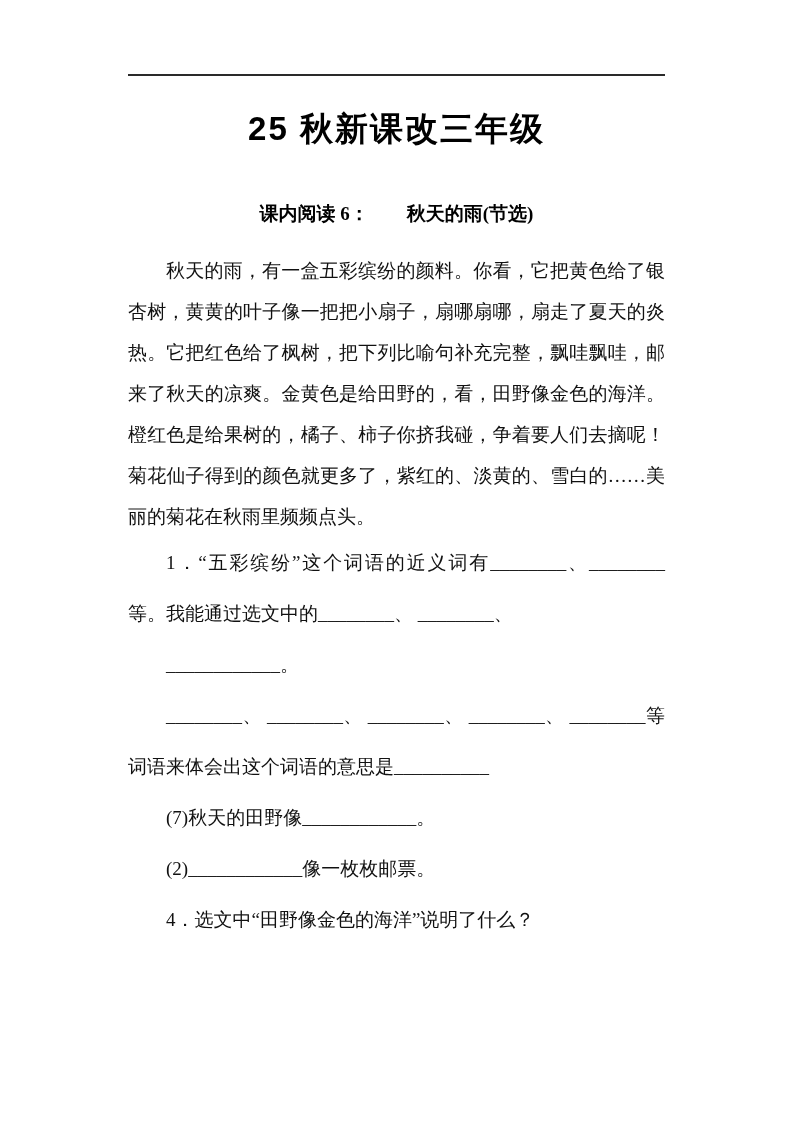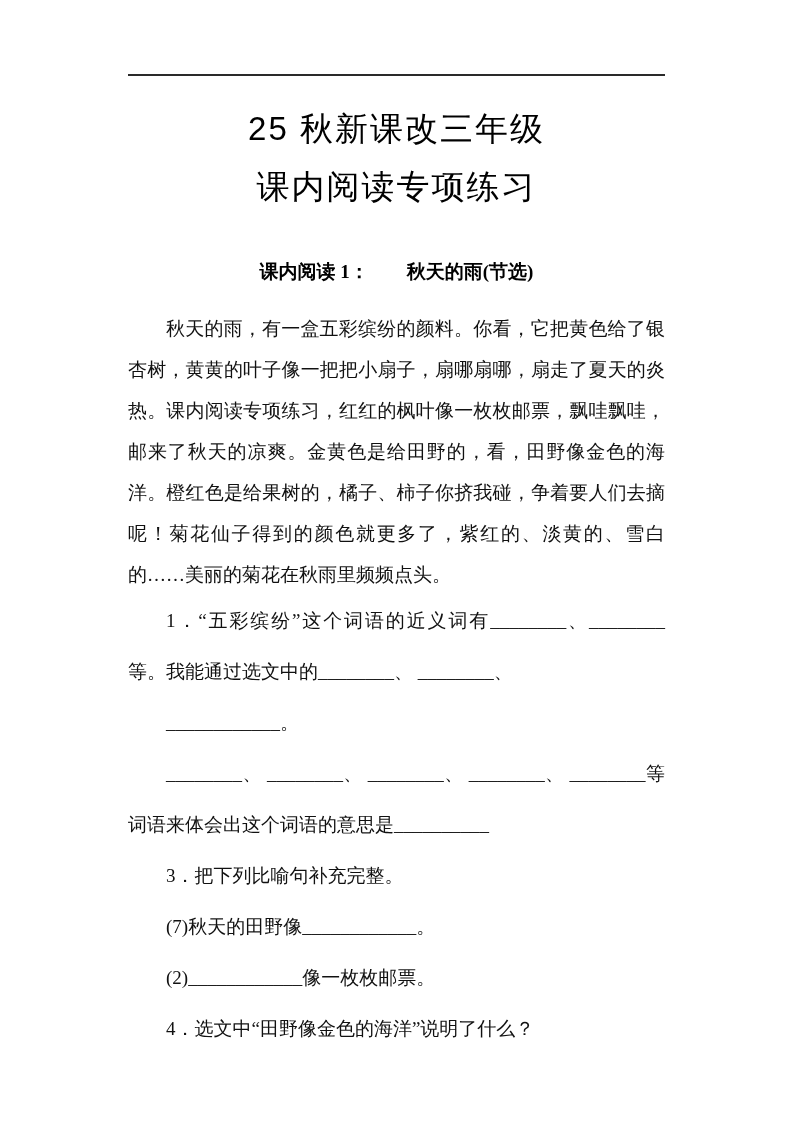--- a/index.html
+++ b/index.html
@@ -19,21 +19,21 @@
   }
   .top-rule {
     width: 100%;
     height: 0;
     border-top: 2px solid #2a2a2a;
   }
   .title {
     margin-top: 30px;
     text-align: center;
     font-size: 33px;
-    font-weight: 400;
+    font-weight: 700;
     letter-spacing: 2px;
     line-height: 46px;
     font-family: "Liberation Sans", "DejaVu Sans", sans-serif;
     color: #000000;
   }
   .title.second { margin-top: 12px; }
   .section-heading {
     margin-top: 48px;
     text-align: center;
     font-size: 19px;
@@ -61,30 +61,28 @@
 </head>
 <body>
 
 <div class="page">
   <div class="content">
 
     <div class="top-rule"></div>
 
     <h1 class="title">25 秋新课改三年级</h1>
 
-    <h1 class="title second">课内阅读专项练习</h1>
 
-    <h2 class="section-heading">课内阅读 1：　　秋天的雨(节选)</h2>
+    <h2 class="section-heading">课内阅读 6：　　秋天的雨(节选)</h2>
 
-    <p class="passage">秋天的雨，有一盒五彩缤纷的颜料。你看，它把黄色给了银杏树，黄黄的叶子像一把把小扇子，扇哪扇哪，扇走了夏天的炎热。课内阅读专项练习，红红的枫叶像一枚枚邮票，飘哇飘哇，邮来了秋天的凉爽。金黄色是给田野的，看，田野像金色的海洋。橙红色是给果树的，橘子、柿子你挤我碰，争着要人们去摘呢！菊花仙子得到的颜色就更多了，紫红的、淡黄的、雪白的……美丽的菊花在秋雨里频频点头。</p>
+    <p class="passage">秋天的雨，有一盒五彩缤纷的颜料。你看，它把黄色给了银杏树，黄黄的叶子像一把把小扇子，扇哪扇哪，扇走了夏天的炎热。它把红色给了枫树，把下列比喻句补充完整，飘哇飘哇，邮来了秋天的凉爽。金黄色是给田野的，看，田野像金色的海洋。橙红色是给果树的，橘子、柿子你挤我碰，争着要人们去摘呢！菊花仙子得到的颜色就更多了，紫红的、淡黄的、雪白的……美丽的菊花在秋雨里频频点头。</p>
 
     <div class="questions">
       <p class="q">1．“五彩缤纷”这个词语的近义词有________、________等。我能通过选文中的________、 ________、</p>
       <p class="q">____________。</p>
       <p class="q">________、 ________、 ________、 ________、 ________等词语来体会出这个词语的意思是__________</p>
-      <p class="q">3．把下列比喻句补充完整。</p>
       <p class="q">(7)秋天的田野像____________。</p>
       <p class="q">(2)____________像一枚枚邮票。</p>
       <p class="q">4．选文中“田野像金色的海洋”说明了什么？</p>
     </div>
 
   </div>
 </div>
 
 </body></html>

